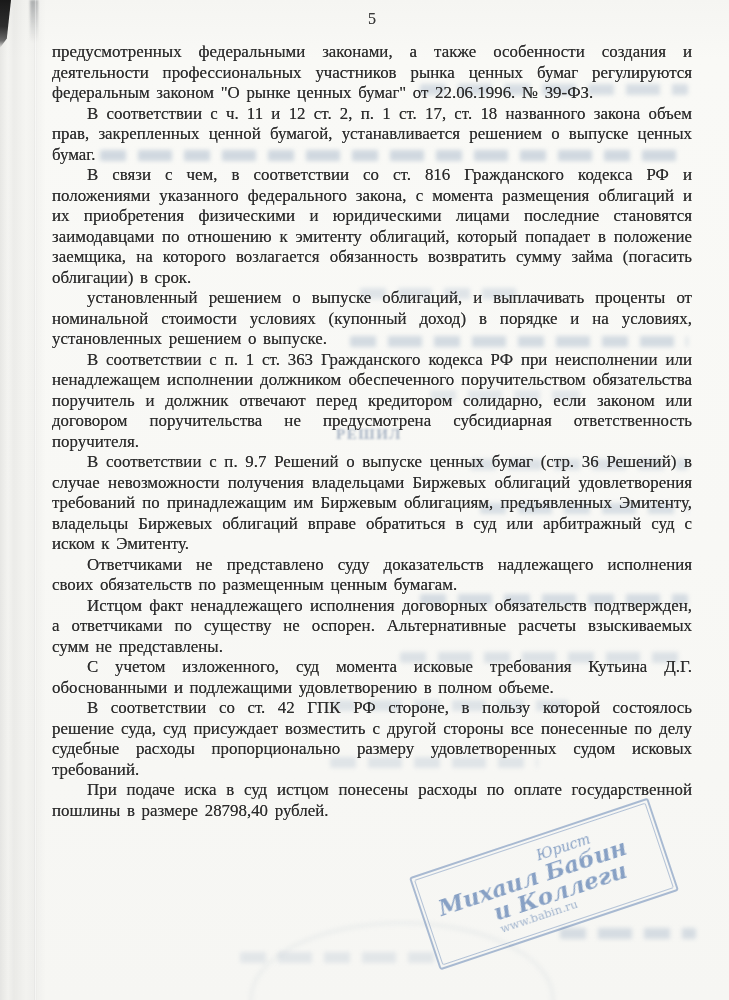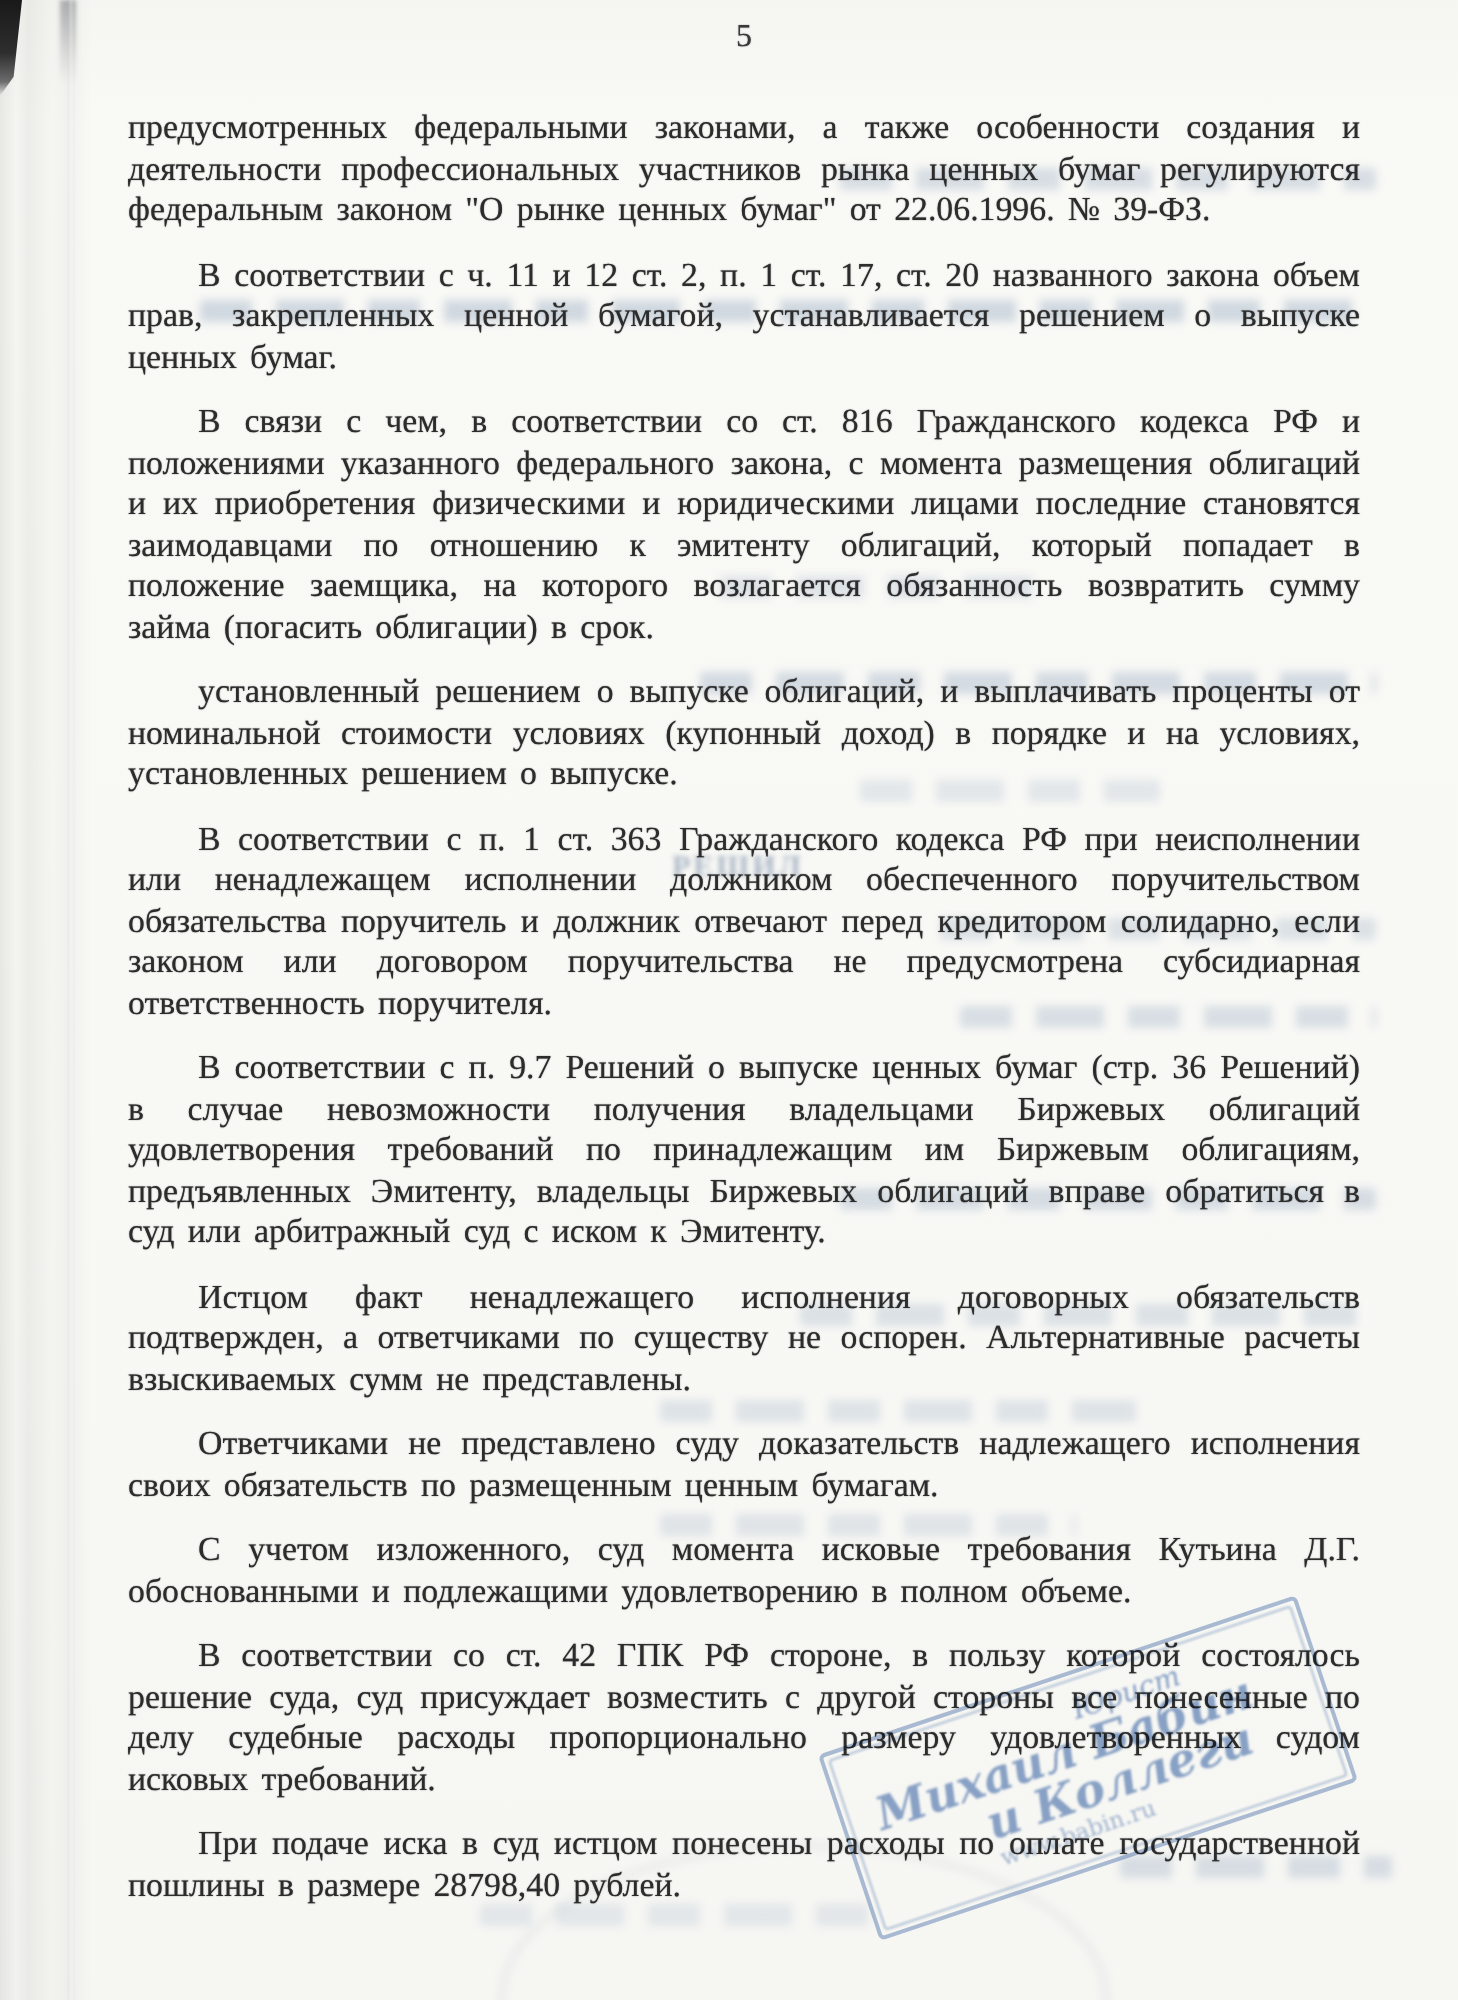--- a/index.html
+++ b/index.html
@@ -28,21 +28,21 @@
     background:linear-gradient(90deg,rgba(0,0,0,0.05),rgba(255,255,255,0.4),rgba(0,0,0,0.03));
     filter:blur(0.6px);
   }
   .page-number{
     position:absolute;left:52px;top:10px;width:640px;
     text-align:center;font-size:16px;color:#3a3a3a;
     text-shadow:0 0 0.6px rgba(50,50,50,0.7);
   }
   .content{position:absolute;left:52px;top:42px;width:640px;}
   .content p{
-    margin:12px;
+    margin:0;
     font-size:16.9px;line-height:20.5px;
     text-align:justify;
     word-spacing:2.4px;
     color:#2c2c2c;
     text-shadow:0 0 0.6px rgba(45,45,45,0.75);
     font-family:Liberation Serif, serif;
   }
   .content p.indent{text-indent:35px;}
   
   .ghost{
@@ -107,27 +107,27 @@
   <div class="ghost" style="left:420px;top:594px;width:268px;opacity:.52"></div>
   <div class="ghost" style="left:400px;top:652px;width:288px;opacity:.42"></div>
   <div class="ghost" style="left:330px;top:700px;width:238px;opacity:.38"></div>
   <div class="ghost" style="left:330px;top:757px;width:208px;opacity:.36"></div>
   <div class="ghost" style="left:560px;top:928px;width:136px;opacity:.5"></div>
   <div class="ghost" style="left:240px;top:952px;width:200px;opacity:.3"></div>
   <div class="ghost-ellipse"></div>
 
   <div class="content">
     <p>предусмотренных федеральными законами, а также особенности создания и деятельности профессиональных участников рынка ценных бумаг регулируются федеральным законом "О рынке ценных бумаг" от 22.06.1996. № 39-ФЗ.</p>
-    <p class="indent">В соответствии с ч. 11 и 12 ст. 2, п. 1 ст. 17, ст. 20 названного закона объем прав, закрепленных ценной бумагой, устанавливается решением о выпуске ценных бумаг.</p>
+    <p class="indent">В соответствии с ч. 11 и 12 ст. 2, п. 1 ст. 17, ст. 18 названного закона объем прав, закрепленных ценной бумагой, устанавливается решением о выпуске ценных бумаг.</p>
     <p class="indent">В связи с чем, в соответствии со ст. 816 Гражданского кодекса РФ и положениями указанного федерального закона, с момента размещения облигаций и их приобретения физическими и юридическими лицами последние становятся заимодавцами по отношению к эмитенту облигаций, который попадает в положение заемщика, на которого возлагается обязанность возвратить сумму займа (погасить облигации) в срок.</p>
     <p class="indent">установленный решением о выпуске облигаций, и выплачивать проценты от номинальной стоимости условиях (купонный доход) в порядке и на условиях, установленных решением о выпуске.</p>
     <p class="indent">В соответствии с п. 1 ст. 363 Гражданского кодекса РФ при неисполнении или ненадлежащем исполнении должником обеспеченного поручительством обязательства поручитель и должник отвечают перед кредитором солидарно, если законом или договором поручительства не предусмотрена субсидиарная ответственность поручителя.</p>
     <p class="indent">В соответствии с п. 9.7 Решений о выпуске ценных бумаг (стр. 36 Решений) в случае невозможности получения владельцами Биржевых облигаций удовлетворения требований по принадлежащим им Биржевым облигациям, предъявленных Эмитенту, владельцы Биржевых облигаций вправе обратиться в суд или арбитражный суд с иском к Эмитенту.</p>
+    <p class="indent">Ответчиками не представлено суду доказательств надлежащего исполнения своих обязательств по размещенным ценным бумагам.</p>
     <p class="indent">Истцом факт ненадлежащего исполнения договорных обязательств подтвержден, а ответчиками по существу не оспорен. Альтернативные расчеты взыскиваемых сумм не представлены.</p>
-    <p class="indent">Ответчиками не представлено суду доказательств надлежащего исполнения своих обязательств по размещенным ценным бумагам.</p>
     <p class="indent">С учетом изложенного, суд момента исковые требования Кутьина Д.Г. обоснованными и подлежащими удовлетворению в полном объеме.</p>
     <p class="indent">В соответствии со ст. 42 ГПК РФ стороне, в пользу которой состоялось решение суда, суд присуждает возместить с другой стороны все понесенные по делу судебные расходы пропорционально размеру удовлетворенных судом исковых требований.</p>
     <p class="indent">При подаче иска в суд истцом понесены расходы по оплате государственной пошлины в размере 28798,40 рублей.</p>
   </div>
 
   <div class="stamp">
     <div class="stamp-inner">
       <div class="stamp-title">Юрист</div>
       <div class="stamp-name">Михаил Бабин</div>
       <div class="stamp-name2">и Коллеги</div>

